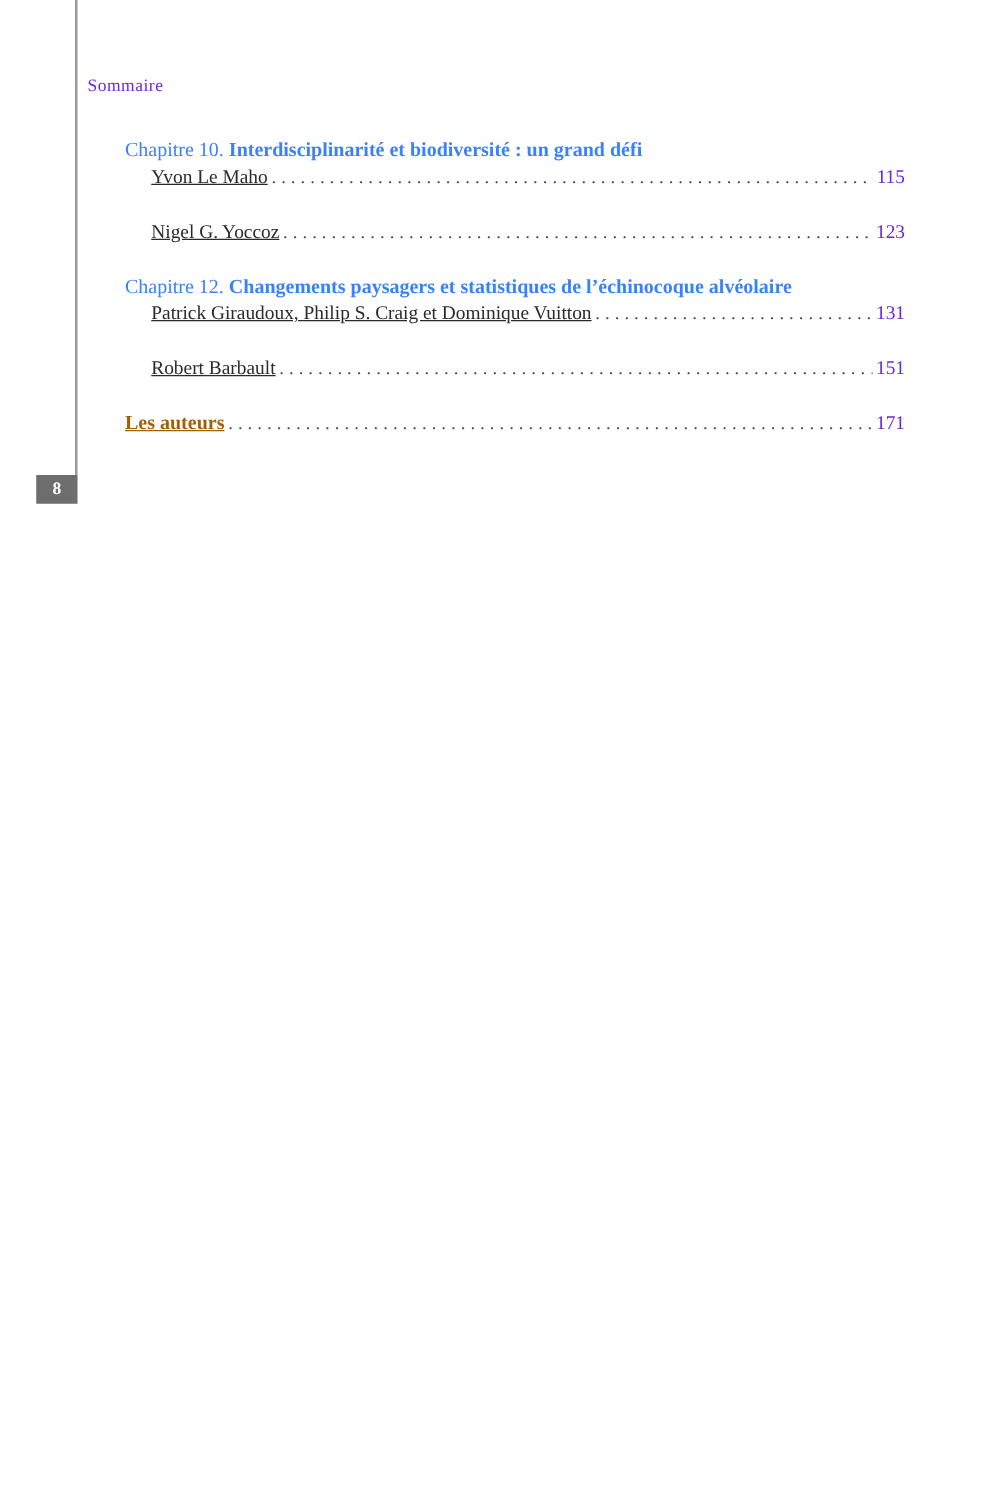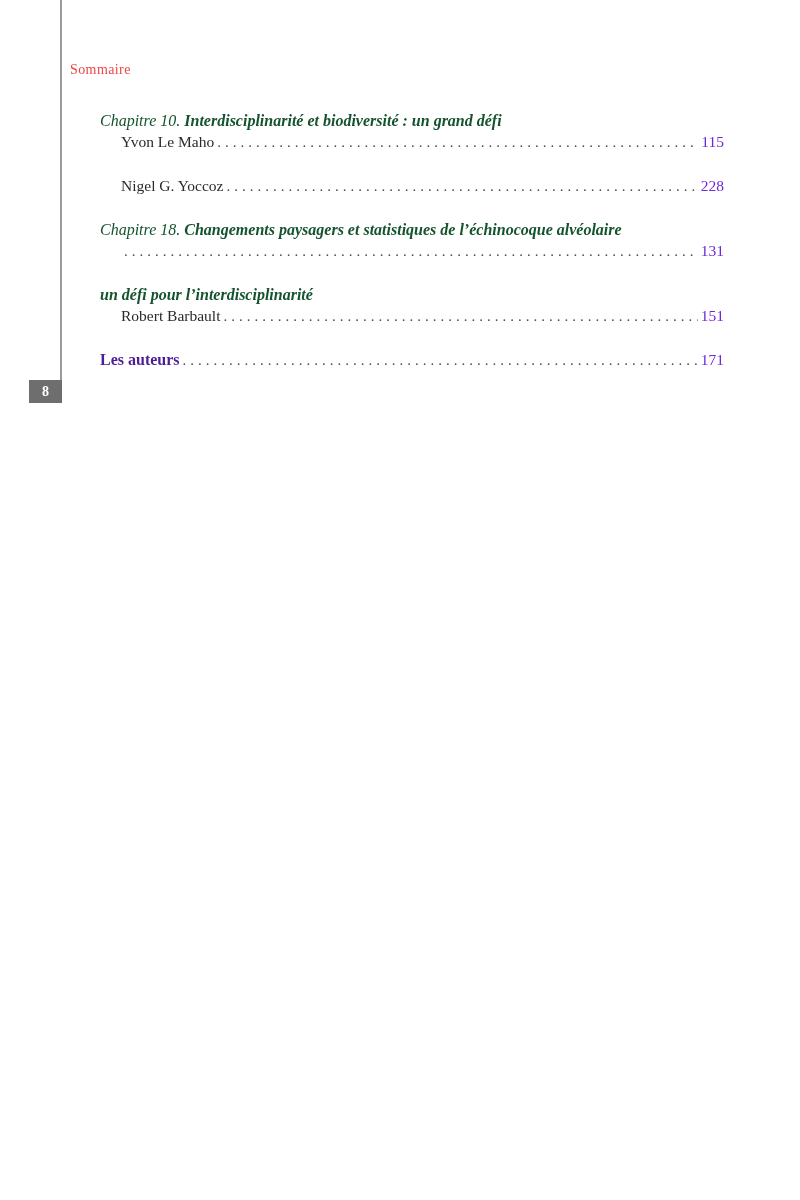--- a/index.html
+++ b/index.html
@@ -21,21 +21,21 @@
     top: 0;
     width: 2px;
     height: 380px;
     background: #9a9a9a;
   }
   .running-head {
     position: absolute;
     left: 70px;
     top: 62px;
     font-size: 14px;
-    color: #ef4444;
+    color: #6d28d9;
     letter-spacing: 0.4px;
   }
   .page-badge {
     position: absolute;
     left: 29px;
     top: 380px;
     width: 33px;
     height: 23px;
     background: #6e6e6e;
     color: #ffffff;
@@ -49,52 +49,51 @@
     position: absolute;
     left: 100px;
     top: 110px;
     width: 624px;
   }
   .entry { margin-bottom: 22px; }
   .entry:last-of-type { margin-bottom: 6px; }
   .title-line {
     font-size: 16px;
     line-height: 21px;
-    color: #14532d;
-    font-style: italic;
+    color: #3b82f6;
   }
   .chapter-label { margin-right: 4px; }
   .bold { font-weight: bold; }
   .title-line2:empty { display: none; }
   .toc-row {
     display: flex;
     align-items: baseline;
     font-size: 15.5px;
     line-height: 21px;
     color: #2a2a2a;
   }
   .authors-row { padding-left: 21px; }
-  .toc-name { white-space: nowrap; }
+  .toc-name { white-space: nowrap; text-decoration: underline; }
   .leader {
     flex: 1 1 auto;
     overflow: hidden;
     white-space: nowrap;
     color: #4e4e4e;
     letter-spacing: 4px;
     margin-left: 3px;
     font-size: 15px;
   }
   .pagenum {
     color: #6d28d9;
     margin-left: 3px;
     white-space: nowrap;
   }
   .closing-row .toc-name {
     font-size: 16px;
-    color: #4c1d95;
+    color: #a16207;
   }
 </style>
 </head>
 <body>
 
 <div class="margin-rule"></div>
 
 <div class="running-head">Sommaire</div>
 
 <div class="page-badge">
@@ -112,37 +111,37 @@
       <span class="toc-name">Yvon Le Maho</span>
       <span class="leader">................................................................................................................................................................</span>
       <span class="pagenum">115</span>
     </div>
   </div>
 
   <div class="entry">
     <div class="toc-row authors-row">
       <span class="toc-name">Nigel G. Yoccoz</span>
       <span class="leader">................................................................................................................................................................</span>
-      <span class="pagenum">228</span>
+      <span class="pagenum">123</span>
     </div>
   </div>
 
   <div class="entry">
     <div class="title-line">
-      <span class="chapter-label">Chapitre 18.</span><span class="bold">Changements paysagers et statistiques de l’échinocoque alvéolaire</span>
+      <span class="chapter-label">Chapitre 12.</span><span class="bold">Changements paysagers et statistiques de l’échinocoque alvéolaire</span>
     </div>
 
     <div class="toc-row authors-row">
+      <span class="toc-name">Patrick Giraudoux, Philip S. Craig et Dominique Vuitton</span>
       <span class="leader">................................................................................................................................................................</span>
       <span class="pagenum">131</span>
     </div>
   </div>
 
   <div class="entry">
-    <div class="title-line title-line2 bold">un défi pour l’interdisciplinarité</div>
     <div class="toc-row authors-row">
       <span class="toc-name">Robert Barbault</span>
       <span class="leader">................................................................................................................................................................</span>
       <span class="pagenum">151</span>
     </div>
   </div>
 
   <div class="toc-row closing-row">
     <span class="toc-name bold">Les auteurs</span>
     <span class="leader">................................................................................................................................................................</span>

